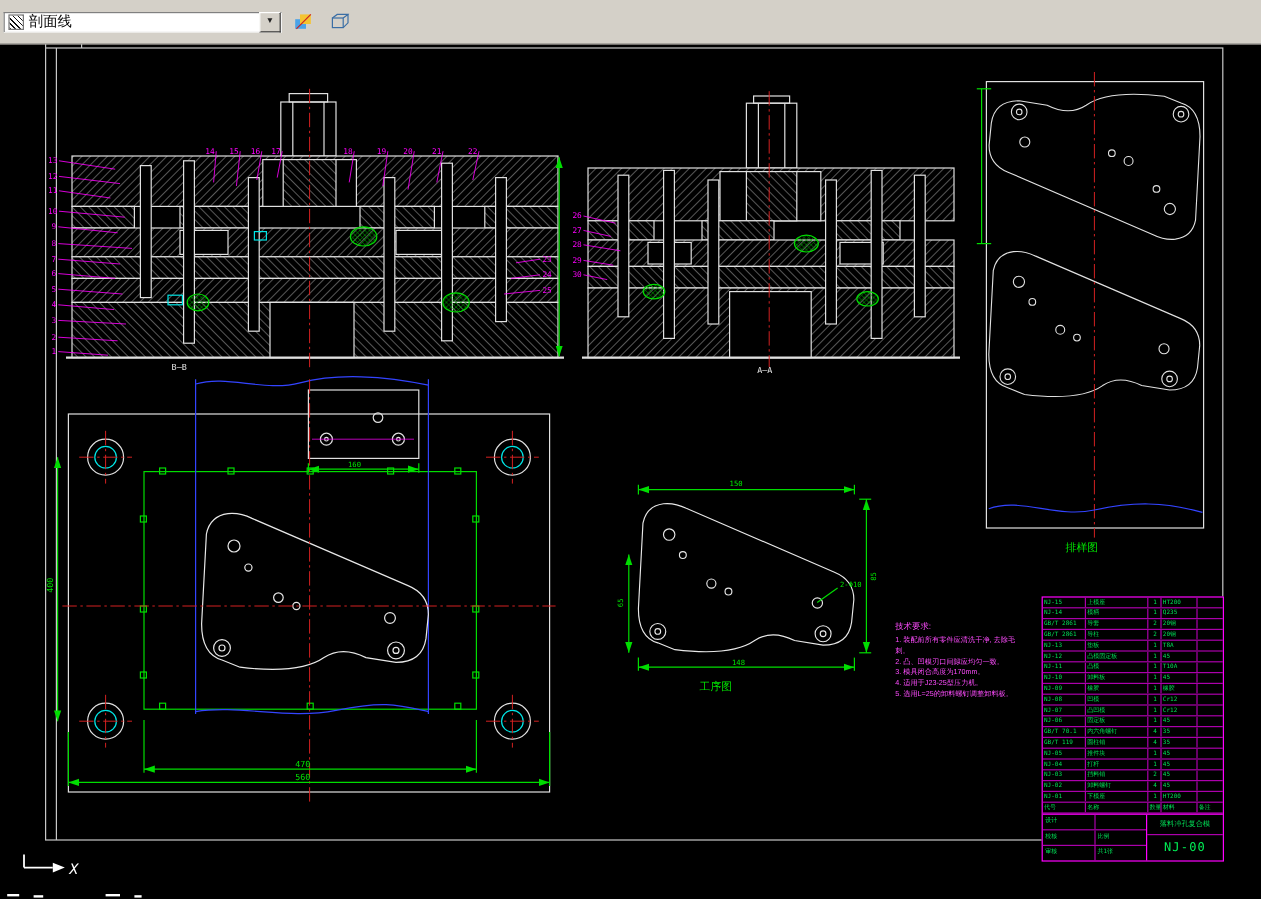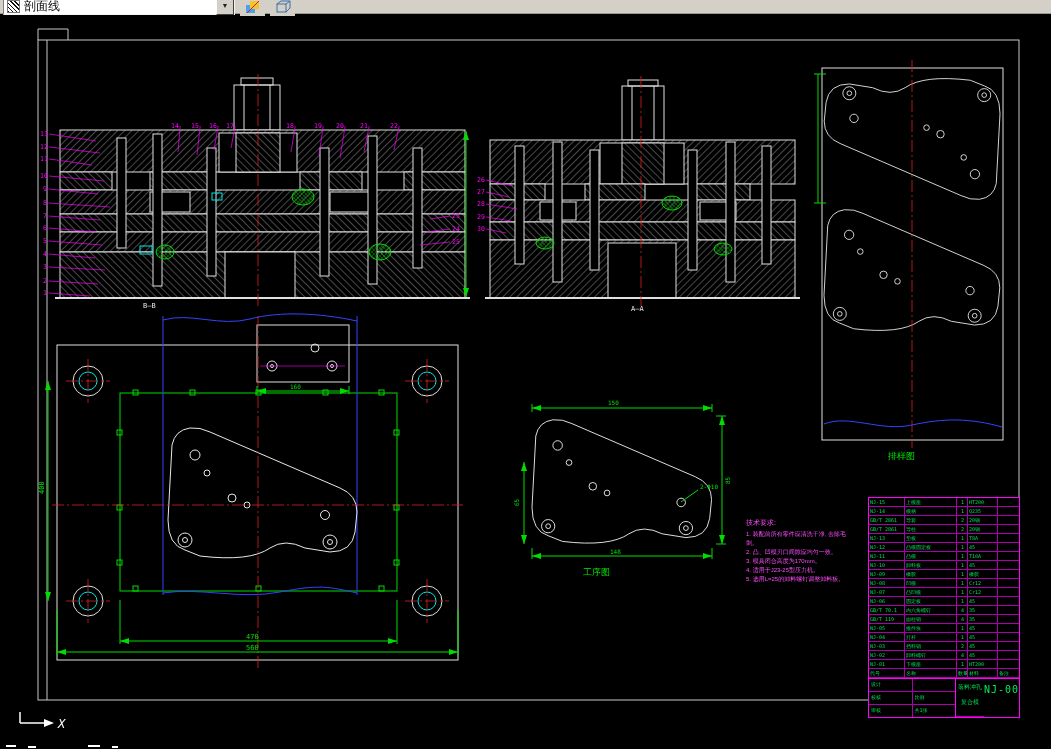--- a/index.html
+++ b/index.html
@@ -2,21 +2,21 @@
 <html><head>
 <meta charset="utf-8">
 <style>
   html,body{margin:0;padding:0;width:1051px;height:749px;background:#000;overflow:hidden;
     font-family:"Liberation Sans", sans-serif;}
   #stage{position:relative;width:1051px;height:749px;background:#000;}
   svg{font-family:"DejaVu Sans Mono", monospace;}
   #cad-svg{position:absolute;left:0;top:0;z-index:1;}
 
   
-  .toolbar{position:absolute;left:0;top:0;width:1051px;height:14px;background:#d4d0c8;
+  .toolbar{position:absolute;left:0;top:0;width:1051px;height:37px;background:#d4d0c8;
     border-bottom:1px solid #9c9a94;display:flex;align-items:center;gap:5px;
     padding-left:3px;box-sizing:border-box;z-index:5;}
   .combo{width:232px;height:17px;background:#fff;border:1px solid;
     border-color:#808080 #f4f4f4 #f4f4f4 #808080;display:flex;align-items:center;box-sizing:border-box;}
   .swatch{width:11px;height:11px;margin:0 4px 0 3px;border:1px solid #777;
     background:repeating-linear-gradient(45deg,#111 0 1px,#fff 1px 3px);}
   .combo-text{flex:1;color:#000;font-size:12px;line-height:15px;}
   .combo-btn{width:16px;height:15px;background:#d4d0c8;border:1px solid;
     border-color:#fff #404040 #404040 #fff;font-size:7px;text-align:center;line-height:14px;color:#222;}
   .tb-btn{width:25px;height:19px;background:#d4d0c8;border:1px solid #d4d0c8;padding:0;
@@ -35,21 +35,21 @@
   .bom-row span{border-right:1px solid #aa00aa;overflow:hidden;white-space:nowrap;
     padding-left:1px;box-sizing:border-box;display:block;}
   .c1{width:36px}.c2{width:52px}.c3{width:11px;text-align:center}.c4{width:30px}.c5{flex:1;border-right:none!important}
   .bom-title{height:38px;display:flex;border-top:1px solid #ff00ff;}
   .tb-left{width:86px;border-right:1px solid #ff00ff;display:flex;flex-direction:column;}
   .tb-row{flex:1;display:flex;border-bottom:1px solid #aa00aa;}
   .tb-row:last-child{border-bottom:none;}
   .tb-row span{flex:1;border-right:1px solid #aa00aa;padding-left:2px;font-size:5px;
     line-height:11px;color:#00dd55;overflow:hidden;}
   .tb-row span:last-child{border-right:none;}
-  .tb-right{flex:1;display:flex;flex-direction:row;}
+  .tb-right{flex:1;display:flex;flex-direction:column;}
   .tb-name{flex:1;font-size:6px;color:#00dd55;text-align:center;border-bottom:1px solid #aa00aa;
     line-height:15px;overflow:hidden;}
   .tb-no{height:21px;font-size:10px;color:#00ee55;text-align:center;line-height:21px;letter-spacing:1px;}
 </style>
 </head>
 <body>
 
 <div id="stage">
 
 <svg id="cad-svg" width="1051" height="749" viewBox="0 0 1051 749">

